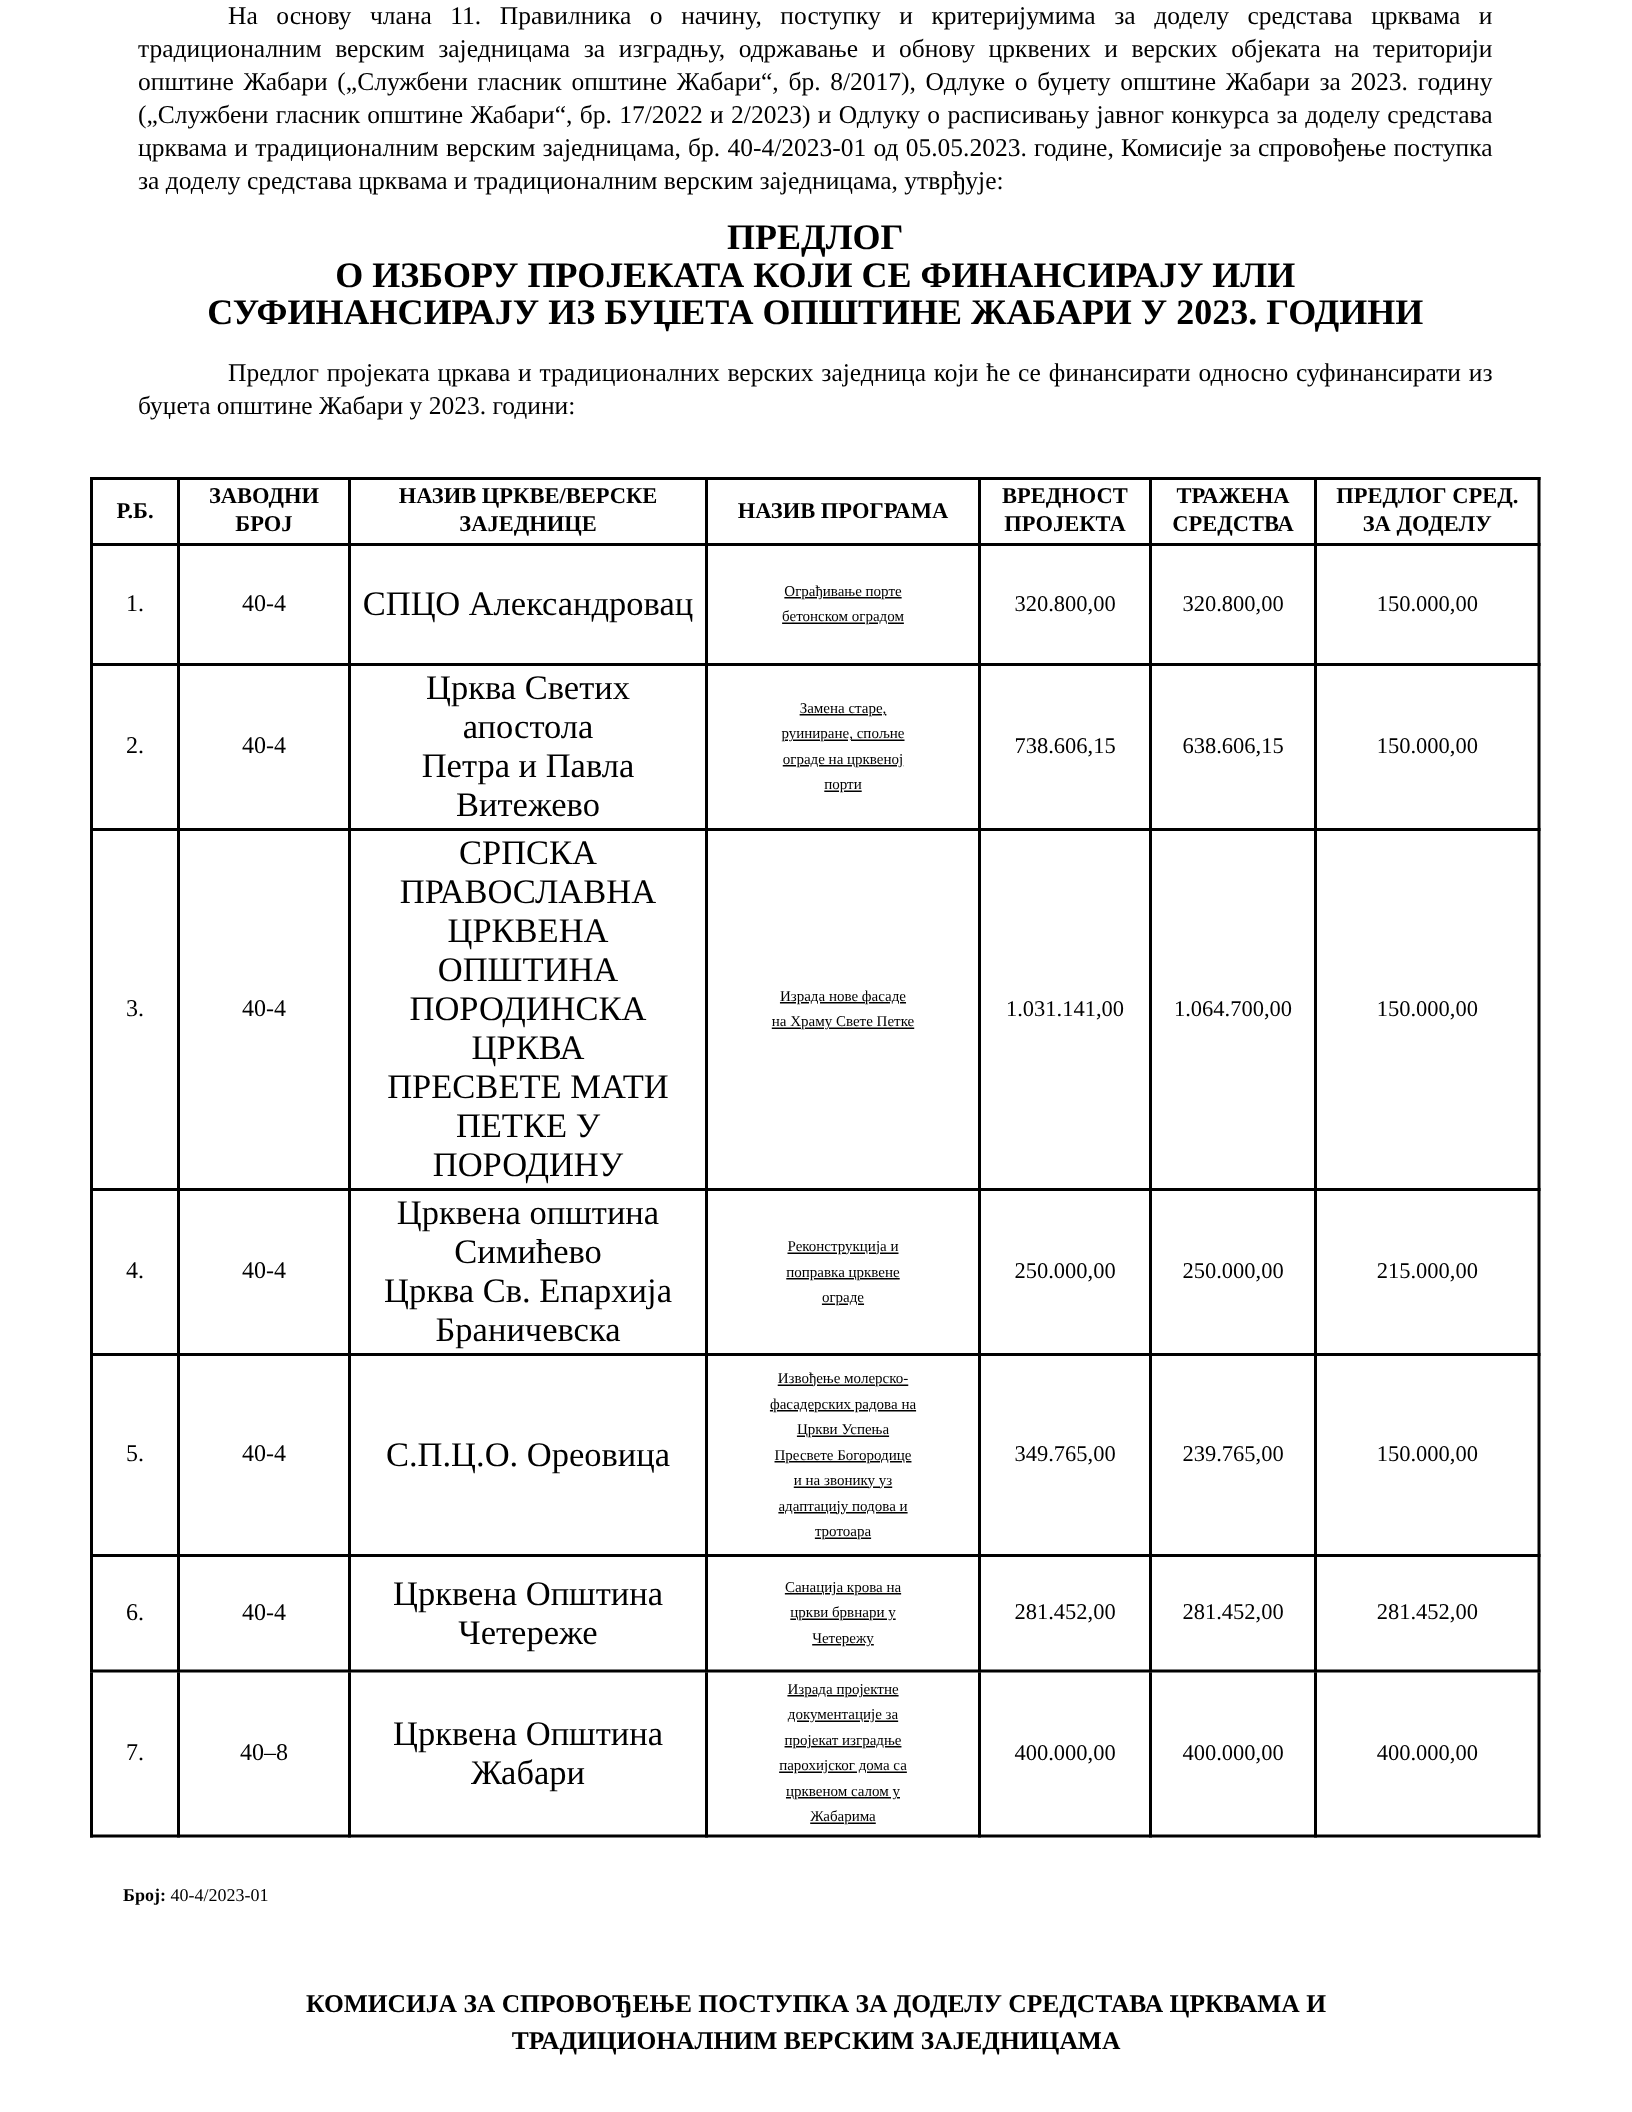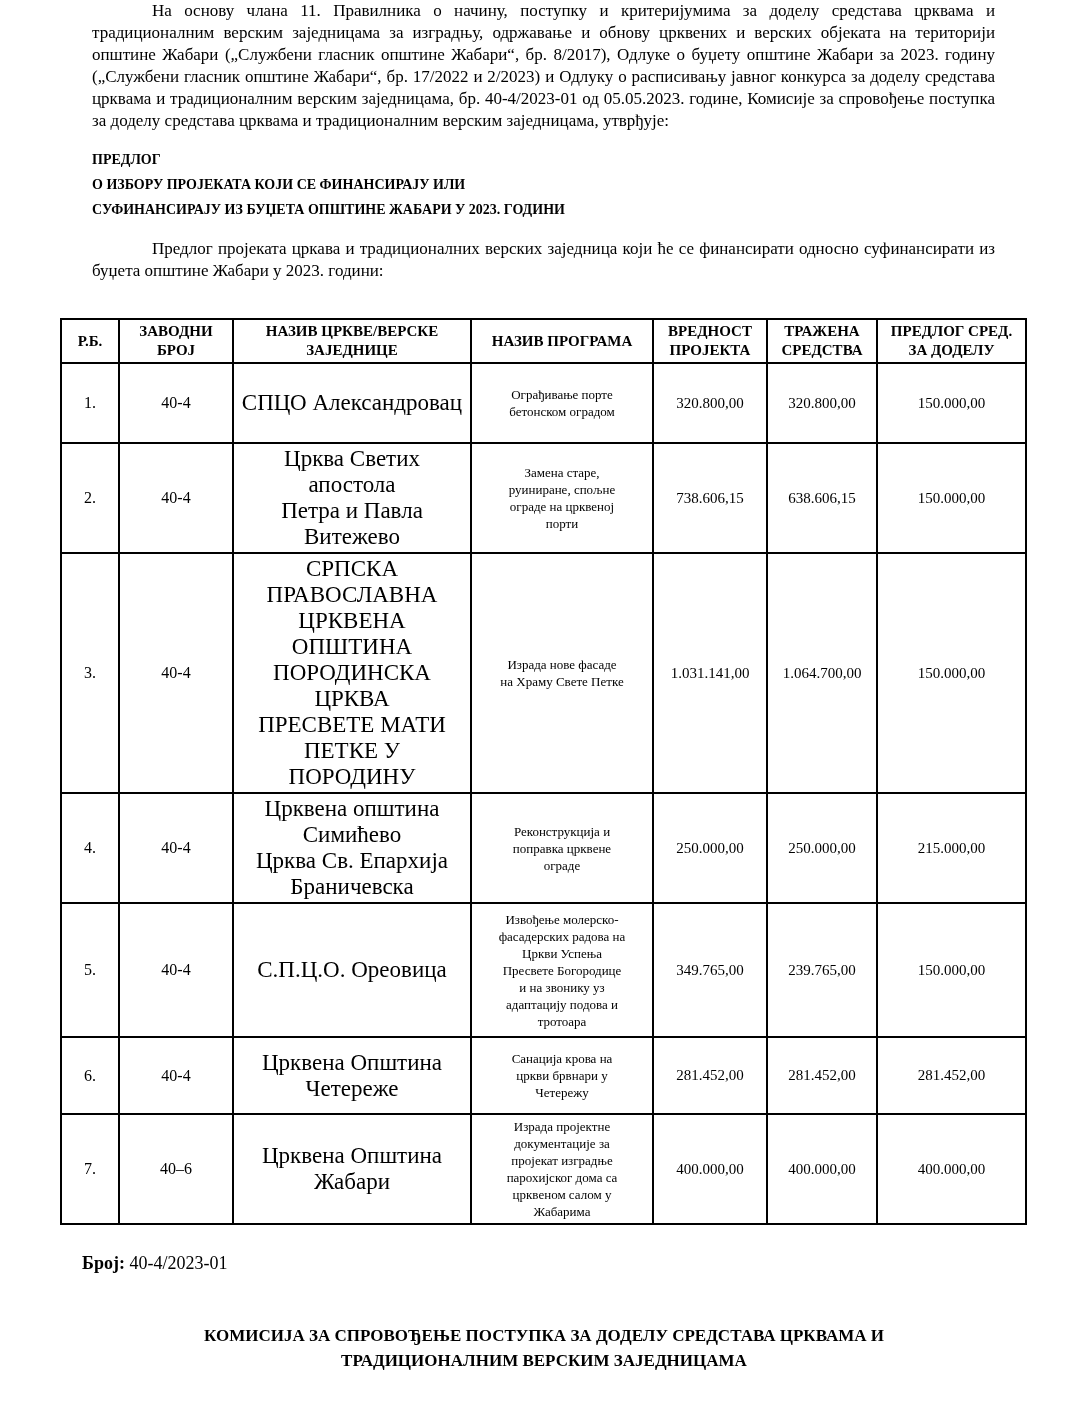--- a/index.html
+++ b/index.html
@@ -27,24 +27,24 @@
   .intro {
     margin: 0;
     font-size: 17px;
     line-height: 22px;
     text-align: justify;
     text-indent: 60px;
     white-space: pre-line;
   }
   .title {
     margin: 15px 0 16px 0;
-    font-size: 14px;
+    font-size: 24px;
     font-weight: bold;
     line-height: 25px;
-    text-align: left;
+    text-align: center;
     white-space: pre-line;
   }
   .lead {
     margin: 0;
     font-size: 17px;
     line-height: 22px;
     text-align: justify;
     text-indent: 60px;
     white-space: pre-line;
   }
@@ -88,32 +88,33 @@
   td.c-rb, td.c-broj {
     font-size: 16px;
     line-height: 20px;
   }
   td.c-naziv {
     font-size: 23px;
     line-height: 26px;
     white-space: pre-line;
   }
   td.c-program {
-    font-size: 13px;
+    font-size: 10px;
     line-height: 17px;
     white-space: pre-line;
     padding: 2px 8px;
+    text-decoration: underline;
   }
   td.c-num {
     font-size: 15px;
     line-height: 19px;
   }
   .refblock {
     margin: 26px 6px 0 82px;
-    font-size: 18px;
+    font-size: 12px;
     line-height: 24px;
   }
   .refblock p { margin: 0; }
   .refblock .b { font-weight: bold; }
   .committee {
     margin: 48px 0 0 0;
     font-size: 17px;
     font-weight: bold;
     line-height: 25px;
     text-align: center;
@@ -233,21 +234,21 @@
 Четереже</td>
         <td class="c-program">Санација крова на
 цркви брвнари у
 Четережу</td>
         <td class="c-num">281.452,00</td>
         <td class="c-num">281.452,00</td>
         <td class="c-num">281.452,00</td>
       </tr>
       <tr>
         <td class="c-rb">7.</td>
-        <td class="c-broj">40–6</td>
+        <td class="c-broj">40–8</td>
         <td class="c-naziv">Црквена Општина
 Жабари</td>
         <td class="c-program">Израда пројектне
 документације за
 пројекат изградње
 парохијског дома са
 црквеном салом у
 Жабарима</td>
         <td class="c-num">400.000,00</td>
         <td class="c-num">400.000,00</td>

